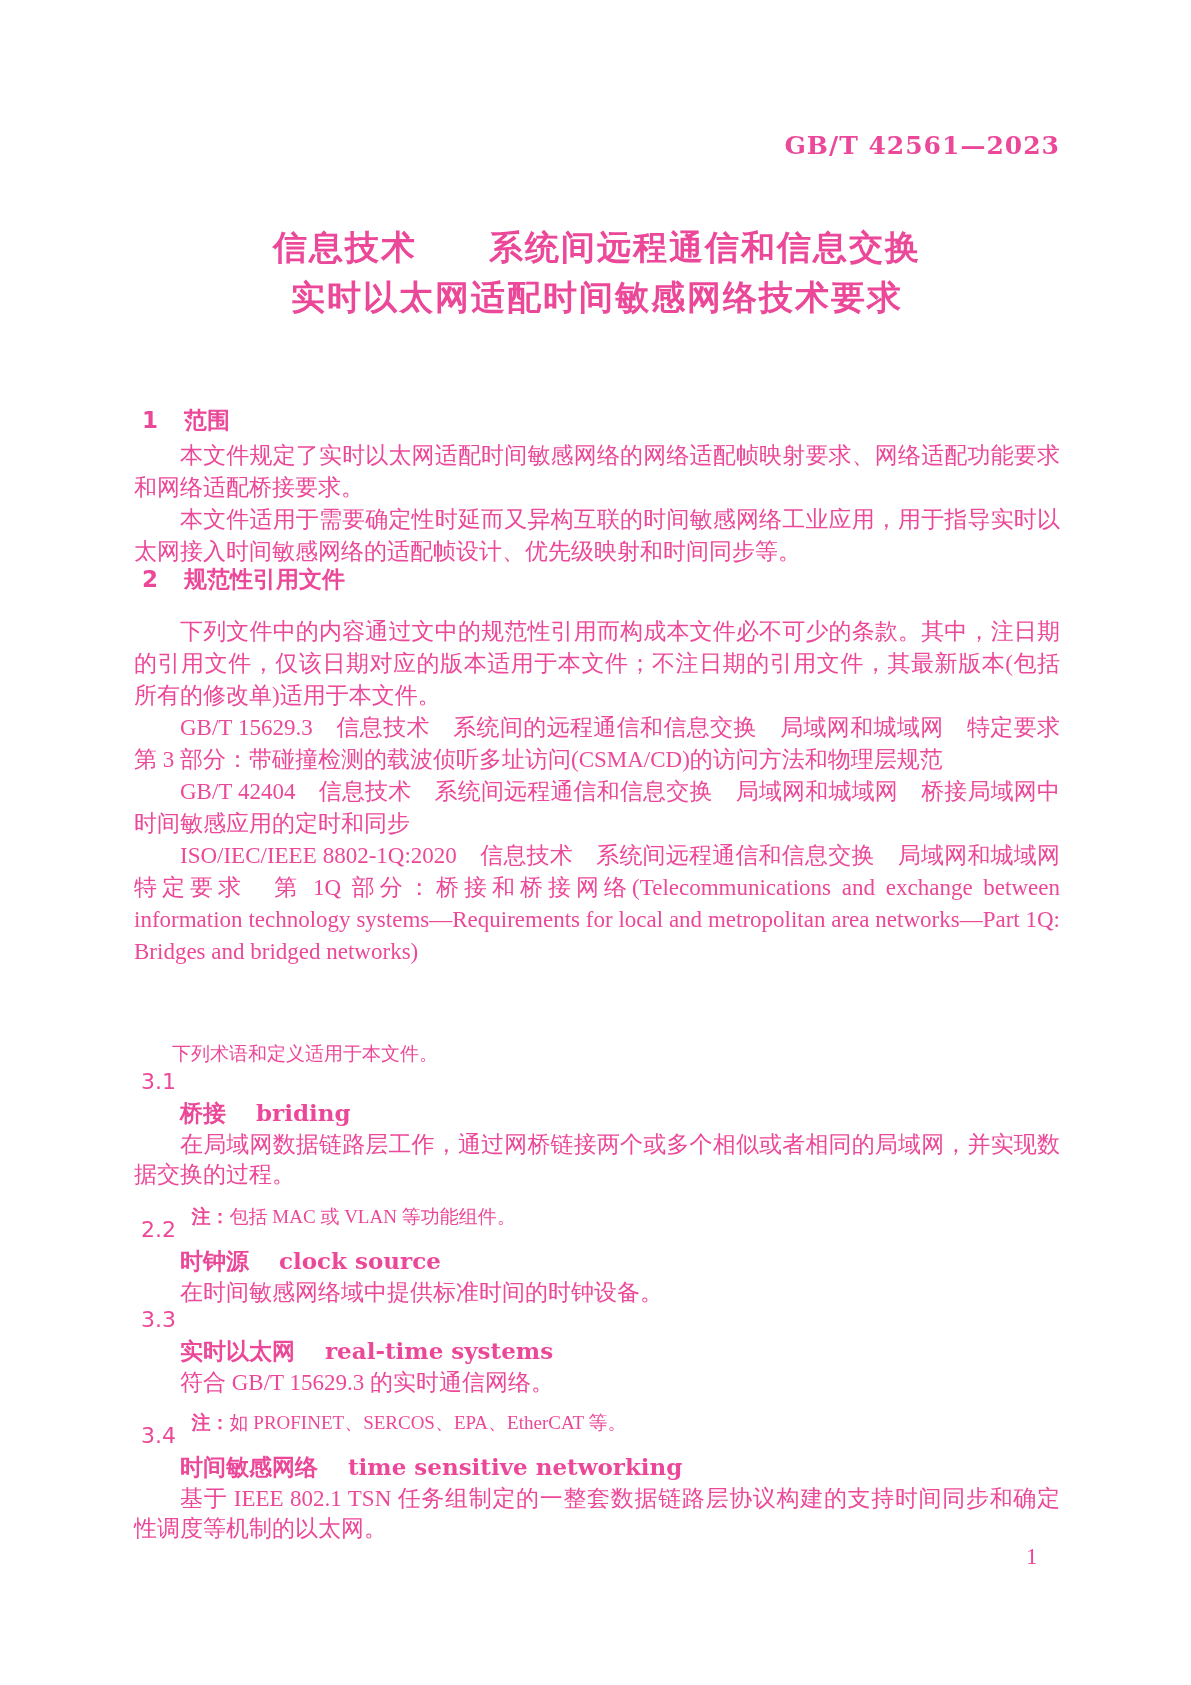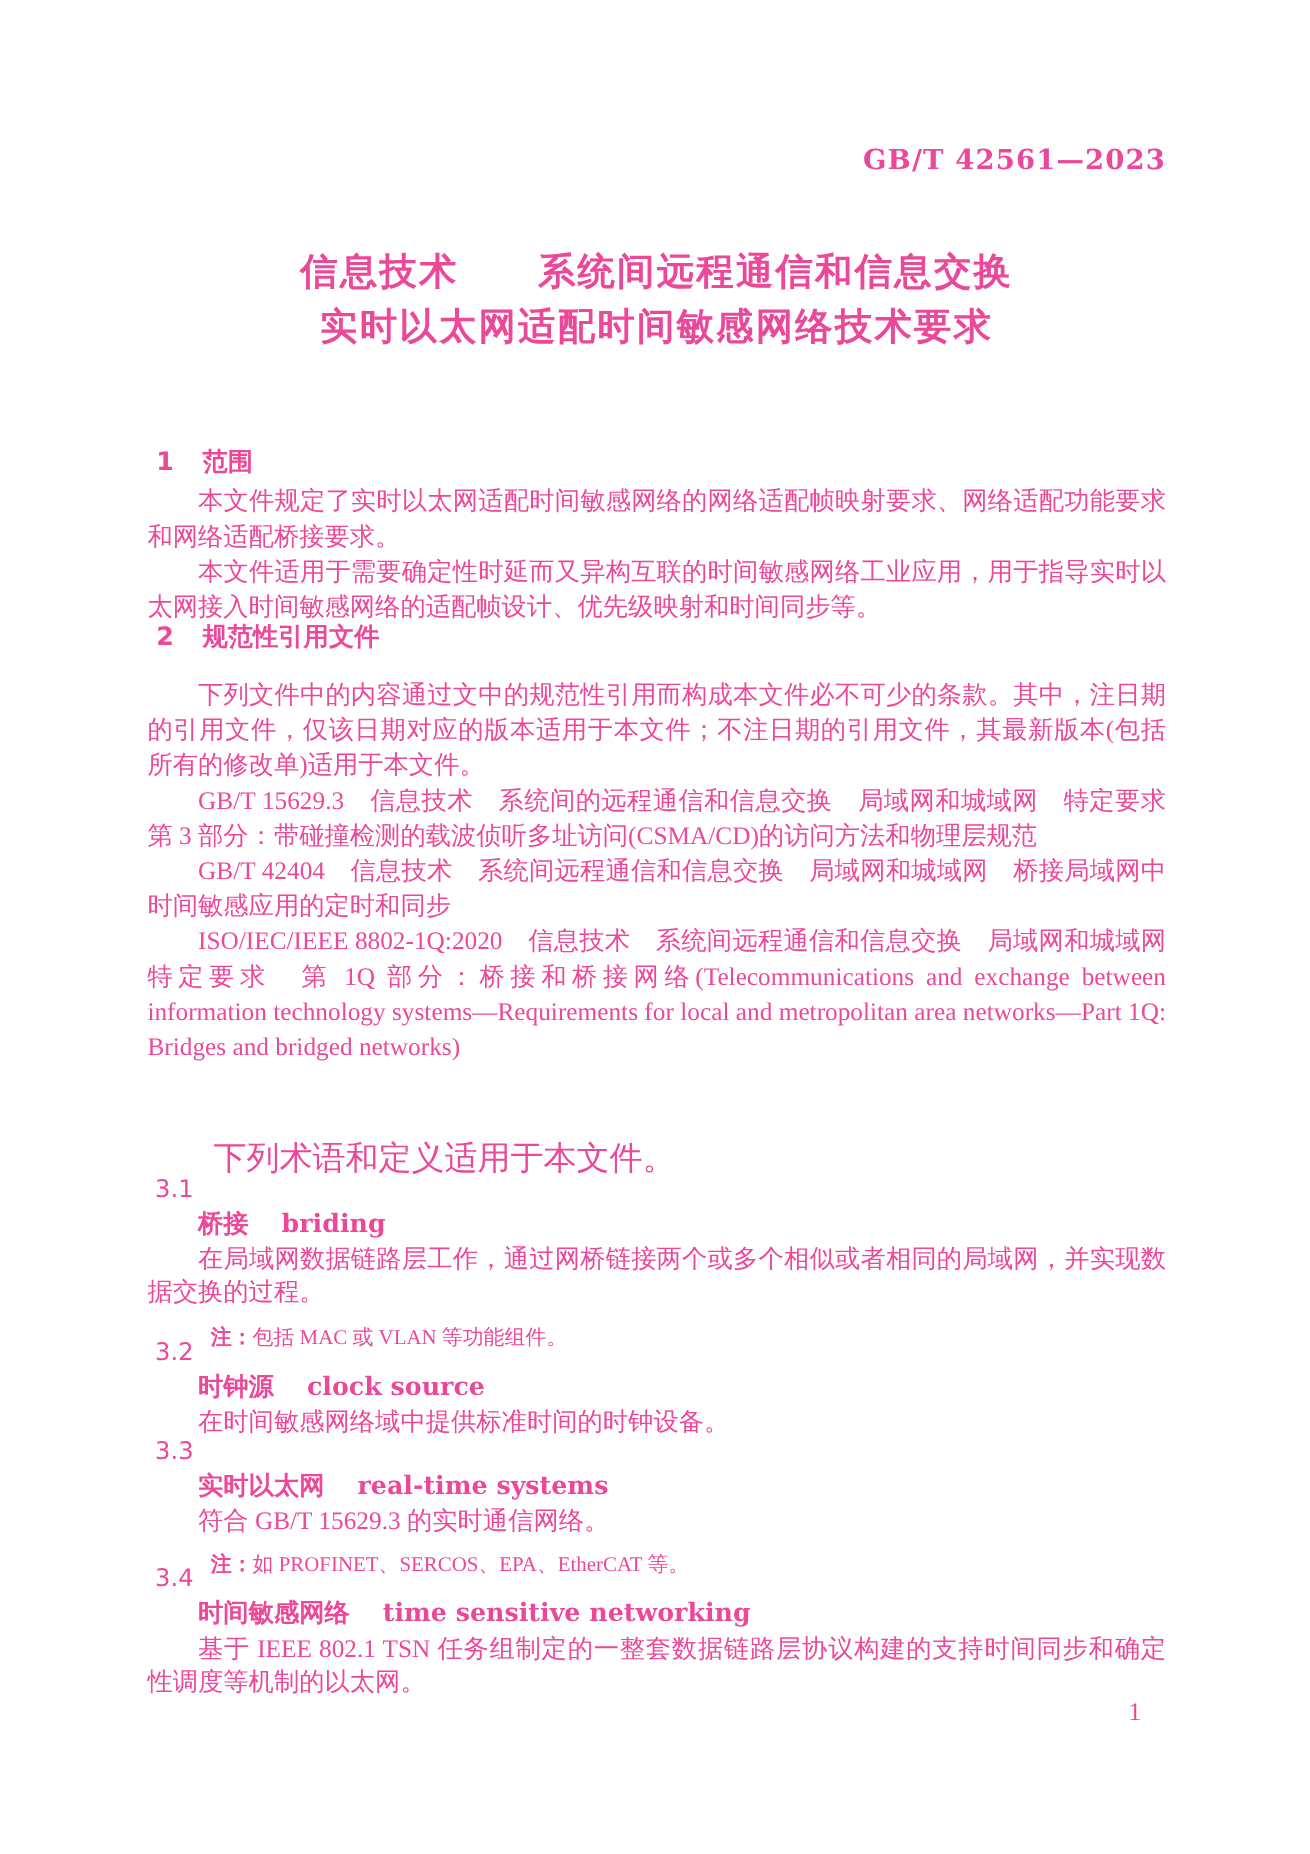--- a/index.html
+++ b/index.html
@@ -30,21 +30,21 @@
   .body-block{
     position:absolute;left:134px;width:926px;
     font-size:23px;text-align:justify;
   }
   .para{margin:0;text-indent:2em;line-height:32px;}
   #scope-p1{top:440px;}
   #scope-p2{top:504px;}
   #refs-block{top:616px;}
   .terms-intro{
     position:absolute;left:134px;width:926px;top:1040px;
-    font-size:30px;line-height:28px;text-indent:2em;margin:0;
+    font-size:19px;line-height:28px;text-indent:2em;margin:0;
   }
   .term-no{
     position:absolute;left:141px;
     font-family:"DejaVu Sans","Liberation Sans",sans-serif;
     font-size:22px;line-height:24px;
   }
   .term-head{
     position:absolute;left:180px;font-size:23px;font-weight:bold;
     line-height:26px;white-space:nowrap;
   }
@@ -109,21 +109,21 @@
 
   <div class="term-no" id="t1-no">3.1</div>
   <div class="term-head" id="t1-head">
     <span class="cn">桥接</span><span class="en">briding</span>
   </div>
   <p class="term-def" id="t1-def">在局域网数据链路层工作，通过网桥链接两个或多个相似或者相同的局域网，并实现数据交换的过程。</p>
   <p class="term-note" id="t1-note">
     <span class="label">注：</span><span>包括 MAC 或 VLAN 等功能组件。</span>
   </p>
 
-  <div class="term-no" id="t2-no">3.2</div>
+  <div class="term-no" id="t2-no">2.2</div>
   <div class="term-head" id="t2-head">
     <span class="cn">时钟源</span><span class="en">clock source</span>
   </div>
   <p class="term-def" id="t2-def">在时间敏感网络域中提供标准时间的时钟设备。</p>
 
   <div class="term-no" id="t3-no">3.3</div>
   <div class="term-head" id="t3-head">
     <span class="cn">实时以太网</span><span class="en">real-time systems</span>
   </div>
   <p class="term-def" id="t3-def">符合 GB/T 15629.3 的实时通信网络。</p>

